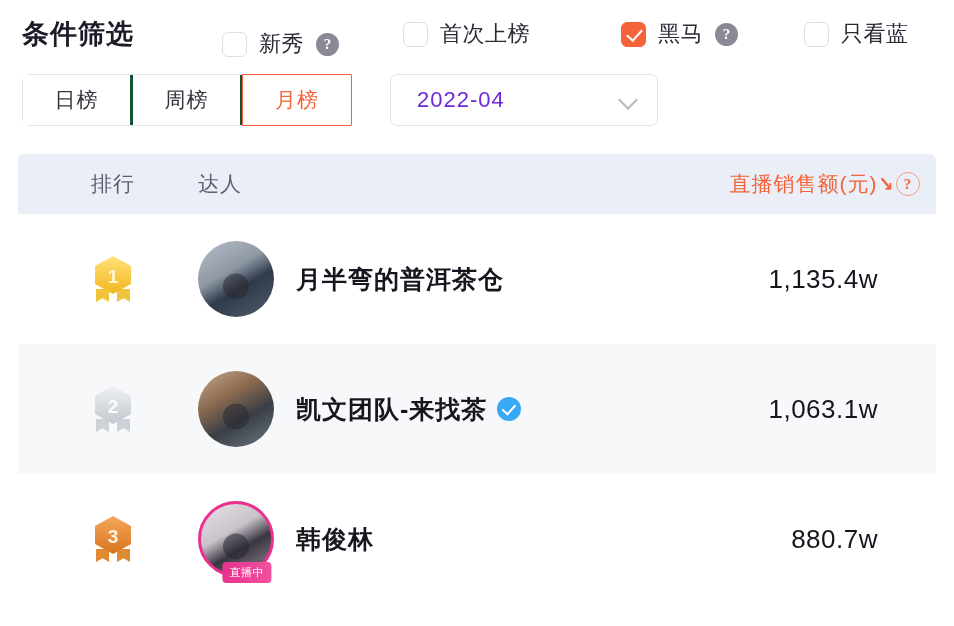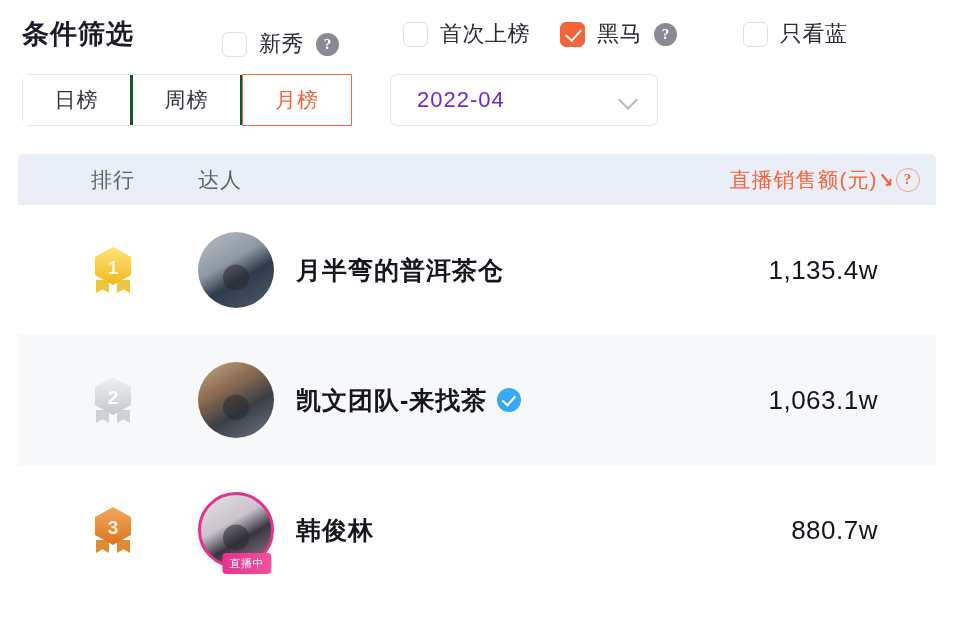--- a/index.html
+++ b/index.html
@@ -91,21 +91,21 @@
     content: ""; position: absolute; left: 2px; top: 3px;
     width: 12px; height: 12px;
     border: solid #b5b9c2; border-width: 0 2px 2px 0;
     transform: rotate(45deg);
   }
 
   
   .table { margin: 28px 18px 0 18px; border-radius: 6px; overflow: hidden; }
   .thead {
     display: flex; align-items: center;
-    height: 51px; background: #eaeef7;
+    height: 60px; background: #eaeef7;
   }
   .th { font-size: 21px; color: #5a6072; letter-spacing: 1px; }
   .th-rank  { width: 180px; text-align: center; padding-left: 10px;}
   .th-name  { width: 200px; text-align: left; }
   .th-sales {
     flex: 1; display: flex; align-items: center; justify-content: flex-end;
     gap: 0; color: #f4633a; padding-right: 16px;
   }
   .sort-arrow {
     display: inline-block; color: #f4633a; font-size: 21px;
@@ -212,21 +212,21 @@
       <span class="cbx"></span>
       <span class="cbx-label">新秀</span>
       <span class="help-icon">?</span>
     </div>
 
     <div class="checkbox-item" style="margin-left:64px;">
       <span class="cbx"></span>
       <span class="cbx-label">首次上榜</span>
     </div>
 
-    <div class="checkbox-item" style="margin-left:30px;">
+    <div class="checkbox-item" style="margin-left:91px;">
       <span class="cbx checked"></span>
       <span class="cbx-label">黑马</span>
       <span class="help-icon">?</span>
     </div>
 
     <div class="checkbox-item" style="margin-left:66px;">
       <span class="cbx"></span>
       <span class="cbx-label">只看蓝</span>
     </div>
   </div>

